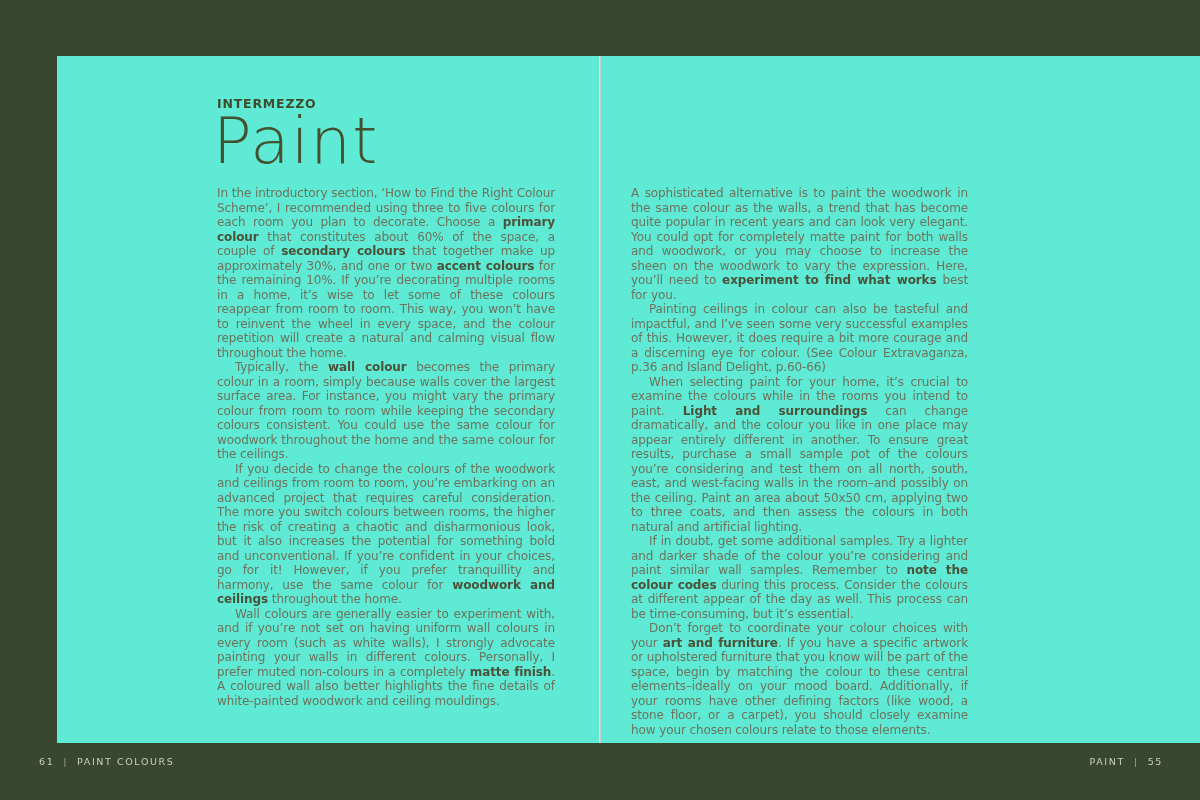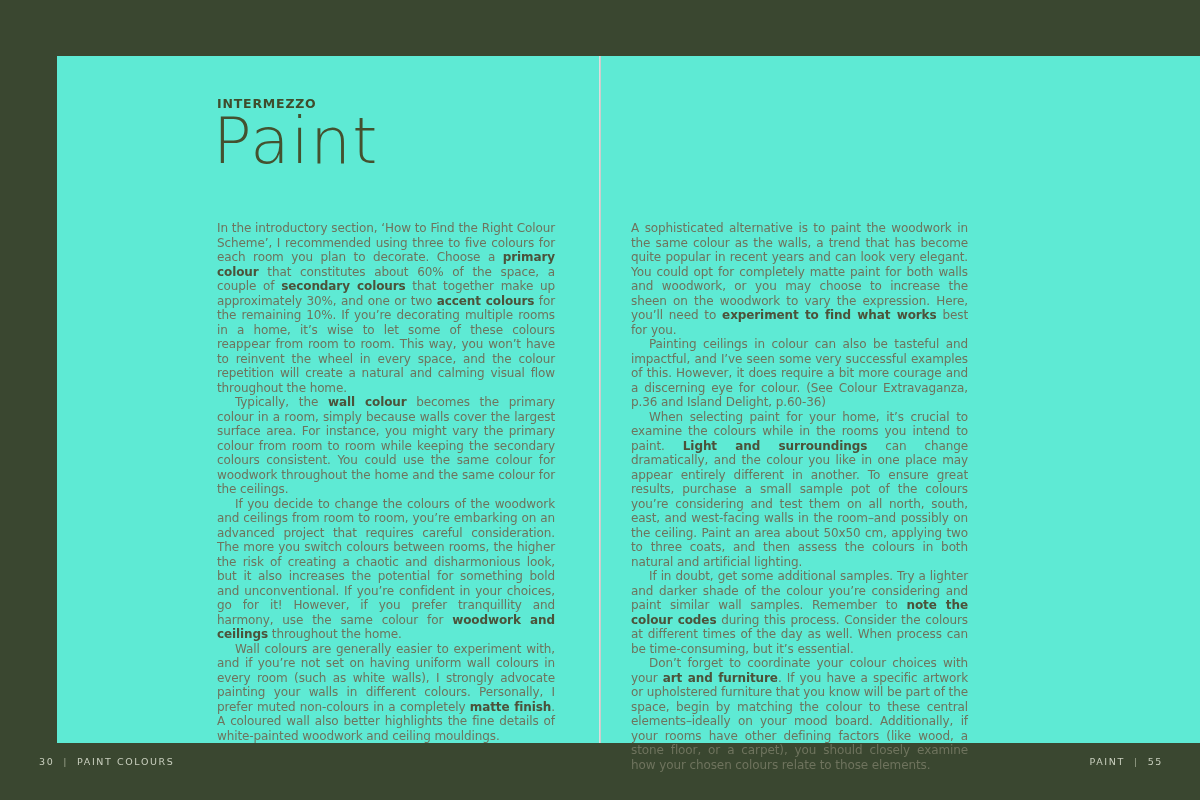--- a/index.html
+++ b/index.html
@@ -52,21 +52,20 @@
   }
   .body-col {
     position: absolute;
     top: 130px;
     width: 338px;
     font-size: 12px;
     line-height: 14.5px;
     text-align: justify;
     color: #6e735d;
     letter-spacing: -0.1px;
-    margin-top: 35px;
   }
   .body-col.left-col  { left: 160px; }
   .body-col.right-col { left: 574px; width: 337px; }
   .body-col p { margin: 0; }
   .body-col p.indent { text-indent: 18px; }
   .body-col strong { font-weight: 700; color: #4c523a; }
   .footer {
     position: absolute;
     top: 756px;
     font-size: 9.5px;
@@ -93,29 +92,29 @@
         <p class=""><span>In the introductory section, ‘How to Find the Right Colour Scheme’, I recommended using three to five colours for each room you plan to decorate. Choose a </span><strong>primary colour</strong><span> that constitutes about 60% of the space, a couple of </span><strong>secondary colours</strong><span> that together make up approximately 30%, and one or two </span><strong>accent colours</strong><span> for the remaining 10%. If you’re decorating multiple rooms in a home, it’s wise to let some of these colours reappear from room to room. This way, you won’t have to reinvent the wheel in every space, and the colour repetition will create a natural and calming visual flow throughout the home.</span></p>
         <p class="indent"><span>Typically, the </span><strong>wall colour</strong><span> becomes the primary colour in a room, simply because walls cover the largest surface area. For instance, you might vary the primary colour from room to room while keeping the secondary colours consistent. You could use the same colour for woodwork throughout the home and the same colour for the ceilings.</span></p>
         <p class="indent"><span>If you decide to change the colours of the woodwork and ceilings from room to room, you’re embarking on an advanced project that requires careful consideration. The more you switch colours between rooms, the higher the risk of creating a chaotic and disharmonious look, but it also increases the potential for something bold and unconventional. If you’re confident in your choices, go for it! However, if you prefer tranquillity and harmony, use the same colour for </span><strong>woodwork and ceilings</strong><span> throughout the home.</span></p>
         <p class="indent"><span>Wall colours are generally easier to experiment with, and if you’re not set on having uniform wall colours in every room (such as white walls), I strongly advocate painting your walls in different colours. Personally, I prefer muted non-colours in a completely </span><strong>matte finish</strong><span>. A coloured wall also better highlights the fine details of white-painted woodwork and ceiling mouldings.</span></p>
       </div>
 
     <div class="gutter-line"></div>
 
     <div class="body-col right-col">
         <p class=""><span>A sophisticated alternative is to paint the woodwork in the same colour as the walls, a trend that has become quite popular in recent years and can look very elegant. You could opt for completely matte paint for both walls and woodwork, or you may choose to increase the sheen on the woodwork to vary the expression. Here, you’ll need to </span><strong>experiment to find what works</strong><span> best for you.</span></p>
-        <p class="indent"><span>Painting ceilings in colour can also be tasteful and impactful, and I’ve seen some very successful examples of this. However, it does require a bit more courage and a discerning eye for colour. (See Colour Extravaganza, p.36 and Island Delight, p.60-36)</span></p>
+        <p class="indent"><span>Painting ceilings in colour can also be tasteful and impactful, and I’ve seen some very successful examples of this. However, it does require a bit more courage and a discerning eye for colour. (See Colour Extravaganza, p.36 and Island Delight, p.60-66)</span></p>
         <p class="indent"><span>When selecting paint for your home, it’s crucial to examine the colours while in the rooms you intend to paint. </span><strong>Light and surroundings</strong><span> can change dramatically, and the colour you like in one place may appear entirely different in another. To ensure great results, purchase a small sample pot of the colours you’re considering and test them on all north, south, east, and west-facing walls in the room–and possibly on the ceiling. Paint an area about 50x50 cm, applying two to three coats, and then assess the colours in both natural and artificial lighting.</span></p>
-        <p class="indent"><span>If in doubt, get some additional samples. Try a lighter and darker shade of the colour you’re considering and paint similar wall samples. Remember to </span><strong>note the colour codes</strong><span> during this process. Consider the colours at different times of the day as well. When process can be time-consuming, but it’s essential.</span></p>
+        <p class="indent"><span>If in doubt, get some additional samples. Try a lighter and darker shade of the colour you’re considering and paint similar wall samples. Remember to </span><strong>note the colour codes</strong><span> during this process. Consider the colours at different appear of the day as well. This process can be time-consuming, but it’s essential.</span></p>
         <p class="indent"><span>Don’t forget to coordinate your colour choices with your </span><strong>art and furniture</strong><span>. If you have a specific artwork or upholstered furniture that you know will be part of the space, begin by matching the colour to these central elements–ideally on your mood board. Additionally, if your rooms have other defining factors (like wood, a stone floor, or a carpet), you should closely examine how your chosen colours relate to those elements.</span></p>
       </div>
 
   </div>
 
   <div class="footer footer-left">
-    <span>30</span><span class="sep">|</span><span>PAINT COLOURS</span>
+    <span>61</span><span class="sep">|</span><span>PAINT COLOURS</span>
   </div>
 
   <div class="footer footer-right">
     <span>PAINT</span><span class="sep">|</span><span>55</span>
   </div>
 
 </div>
 
 </body></html>

